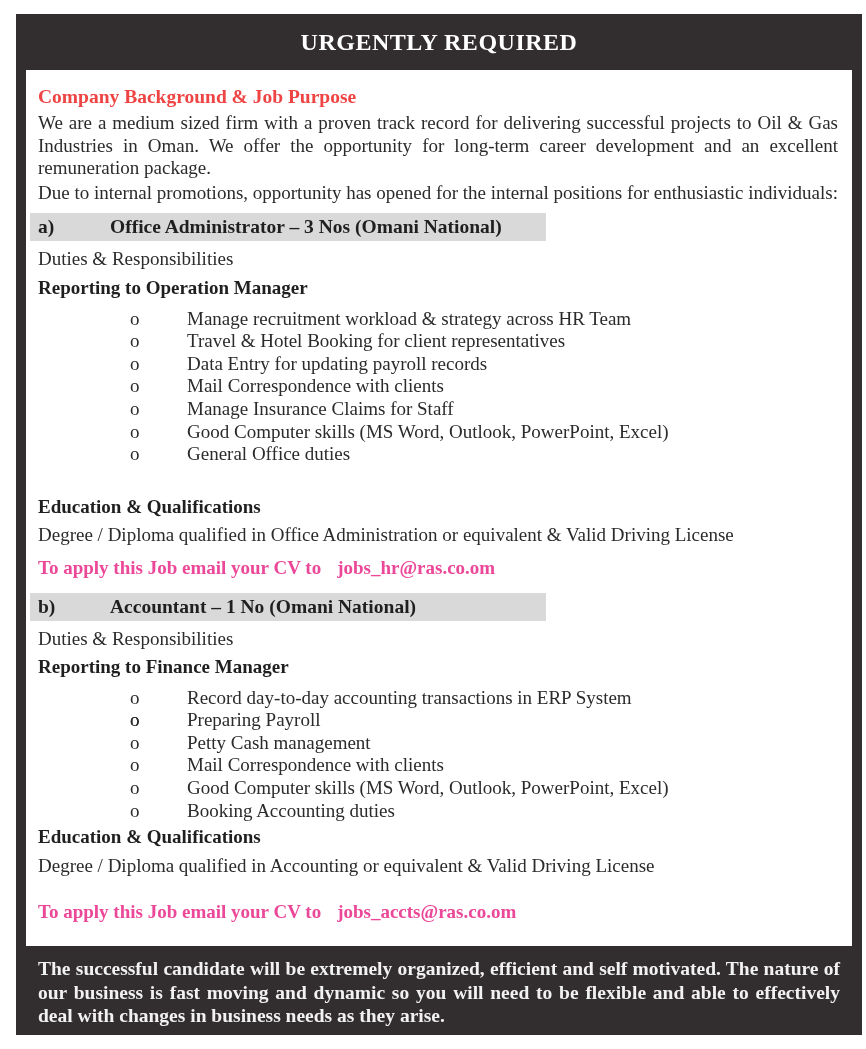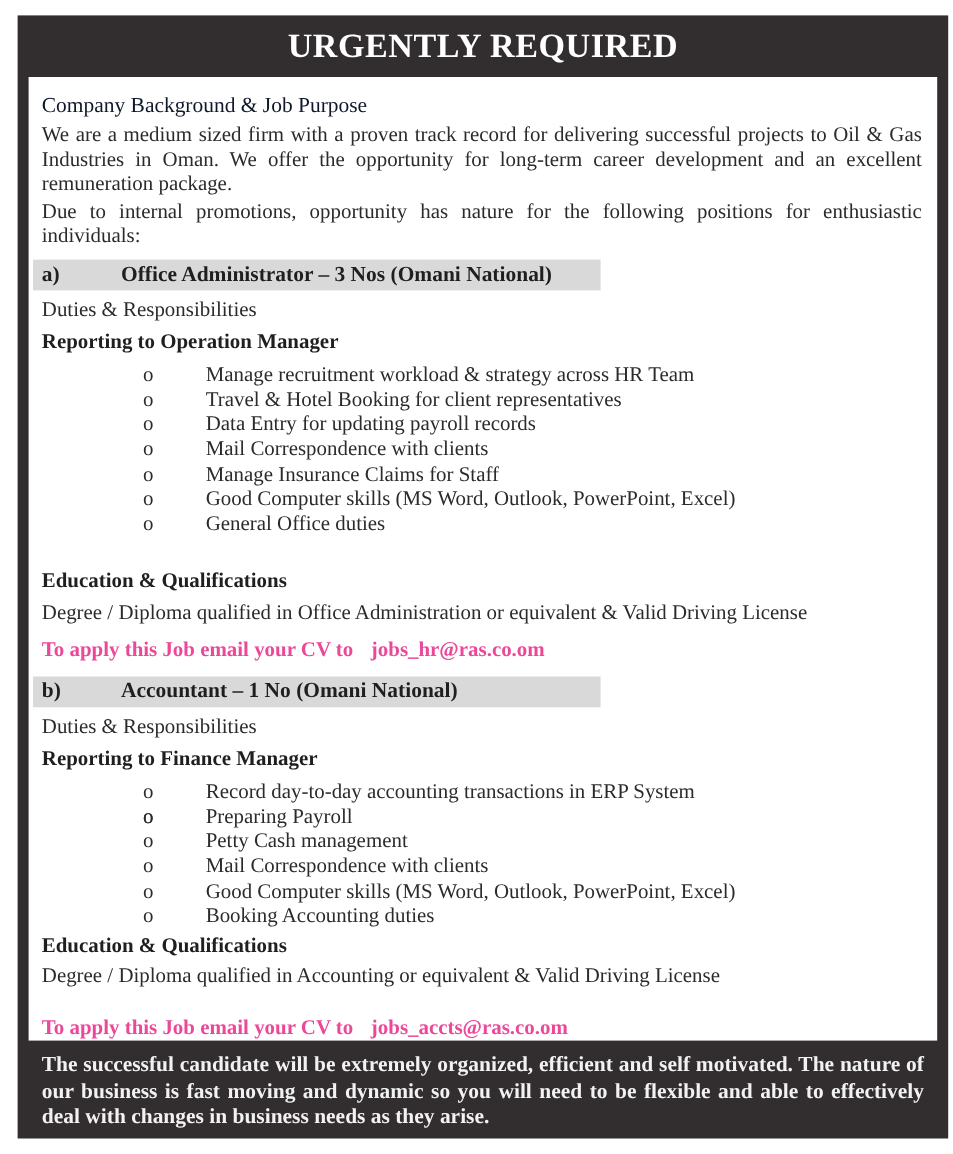--- a/index.html
+++ b/index.html
@@ -26,43 +26,43 @@
   }
   .title-band {
     height: 56px;
     display: flex;
     align-items: center;
     justify-content: center;
   }
   .title-band h1 {
     margin: 0;
     color: #ffffff;
-    font-size: 31px;
+    font-size: 24px;
     font-weight: bold;
     letter-spacing: 0.5px;
   }
   .content {
     position: absolute;
     left: 10px;
     top: 56px;
     width: 826px;
     height: 876px;
     background: #ffffff;
     box-sizing: border-box;
     padding: 10px 14px 0 12px;
     color: #2b2b2b;
     font-size: 19px;
     line-height: 22.6px;
   }
   .section-heading {
     margin: 0;
     padding-top: 4px;
     font-size: 19.5px;
-    font-weight: normal;
-    color: #0f172a;
+    font-weight: bold;
+    color: #ef4444;
     line-height: 26px;
   }
   .para {
     margin: 2px 0 0 0;
     text-align: justify;
   }
   .job-bar {
     margin: 9px 0 0 -8px;
     width: 508px;
     background: #d9d9d9;
@@ -143,21 +143,21 @@
   <div class="frame">
 
     <div class="title-band">
       <h1>URGENTLY REQUIRED</h1>
     </div>
 
     <div class="content">
 
       <h2 class="section-heading">Company Background &amp; Job Purpose</h2>
       <p class="para">We are a medium sized firm with a proven track record for delivering successful projects to Oil &amp; Gas Industries in Oman. We offer the opportunity for long-term career development and an excellent remuneration package.</p>
-      <p class="para">Due to internal promotions, opportunity has nature for the following positions for enthusiastic individuals:</p>
+      <p class="para">Due to internal promotions, opportunity has opened for the internal positions for enthusiastic individuals:</p>
 
       <div class="job-bar">
         <span class="letter">a)</span><span>Office Administrator – 3 Nos (Omani National)</span>
       </div>
       <p class="para duties-label">Duties &amp; Responsibilities</p>
       <p class="reporting">Reporting to Operation Manager</p>
 
       <ul class="duties">
         <li><span class="mk">o</span><span>Manage recruitment workload &amp; strategy across HR Team</span></li>
         <li><span class="mk">o</span><span>Travel &amp; Hotel Booking for client representatives</span></li>

